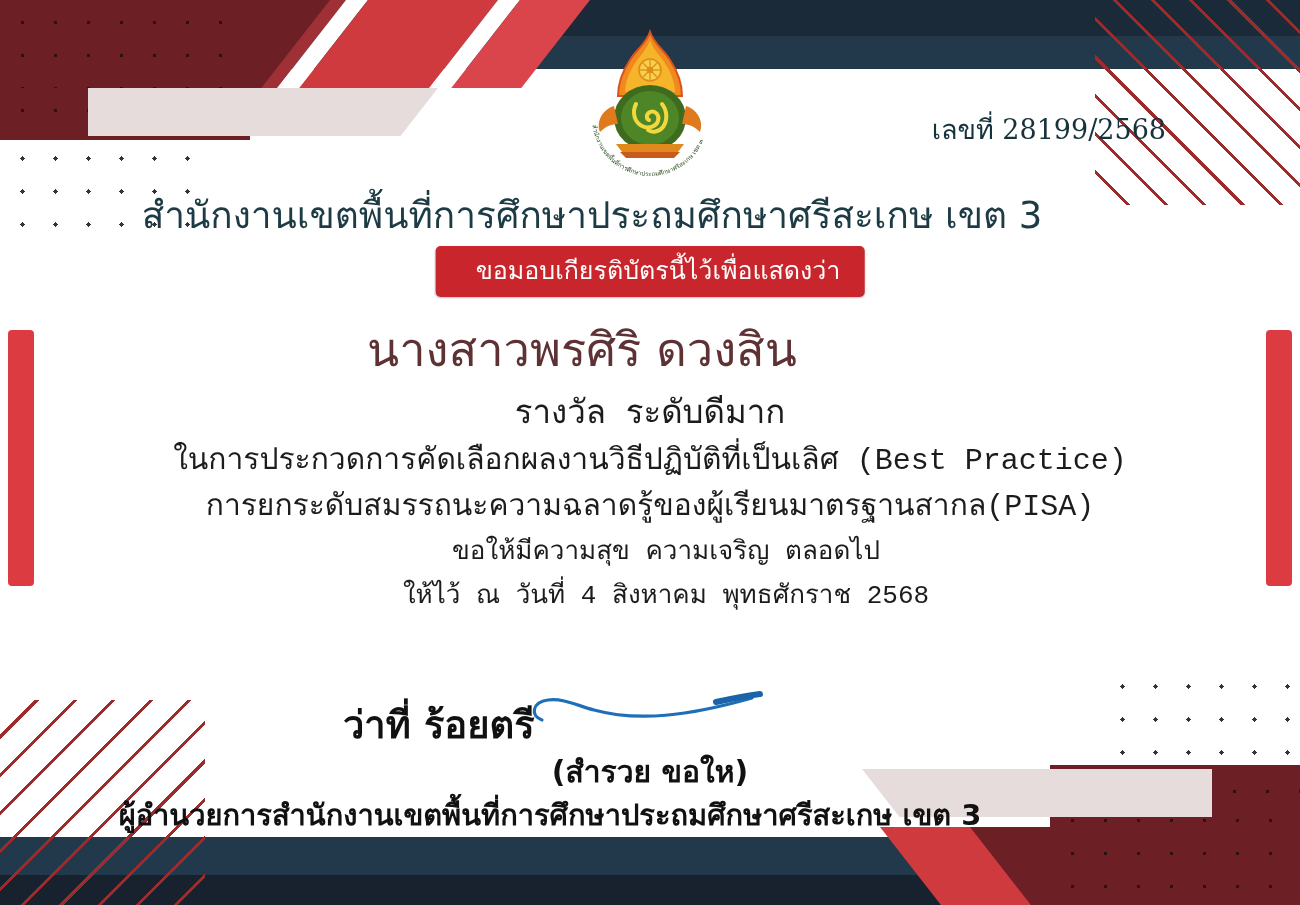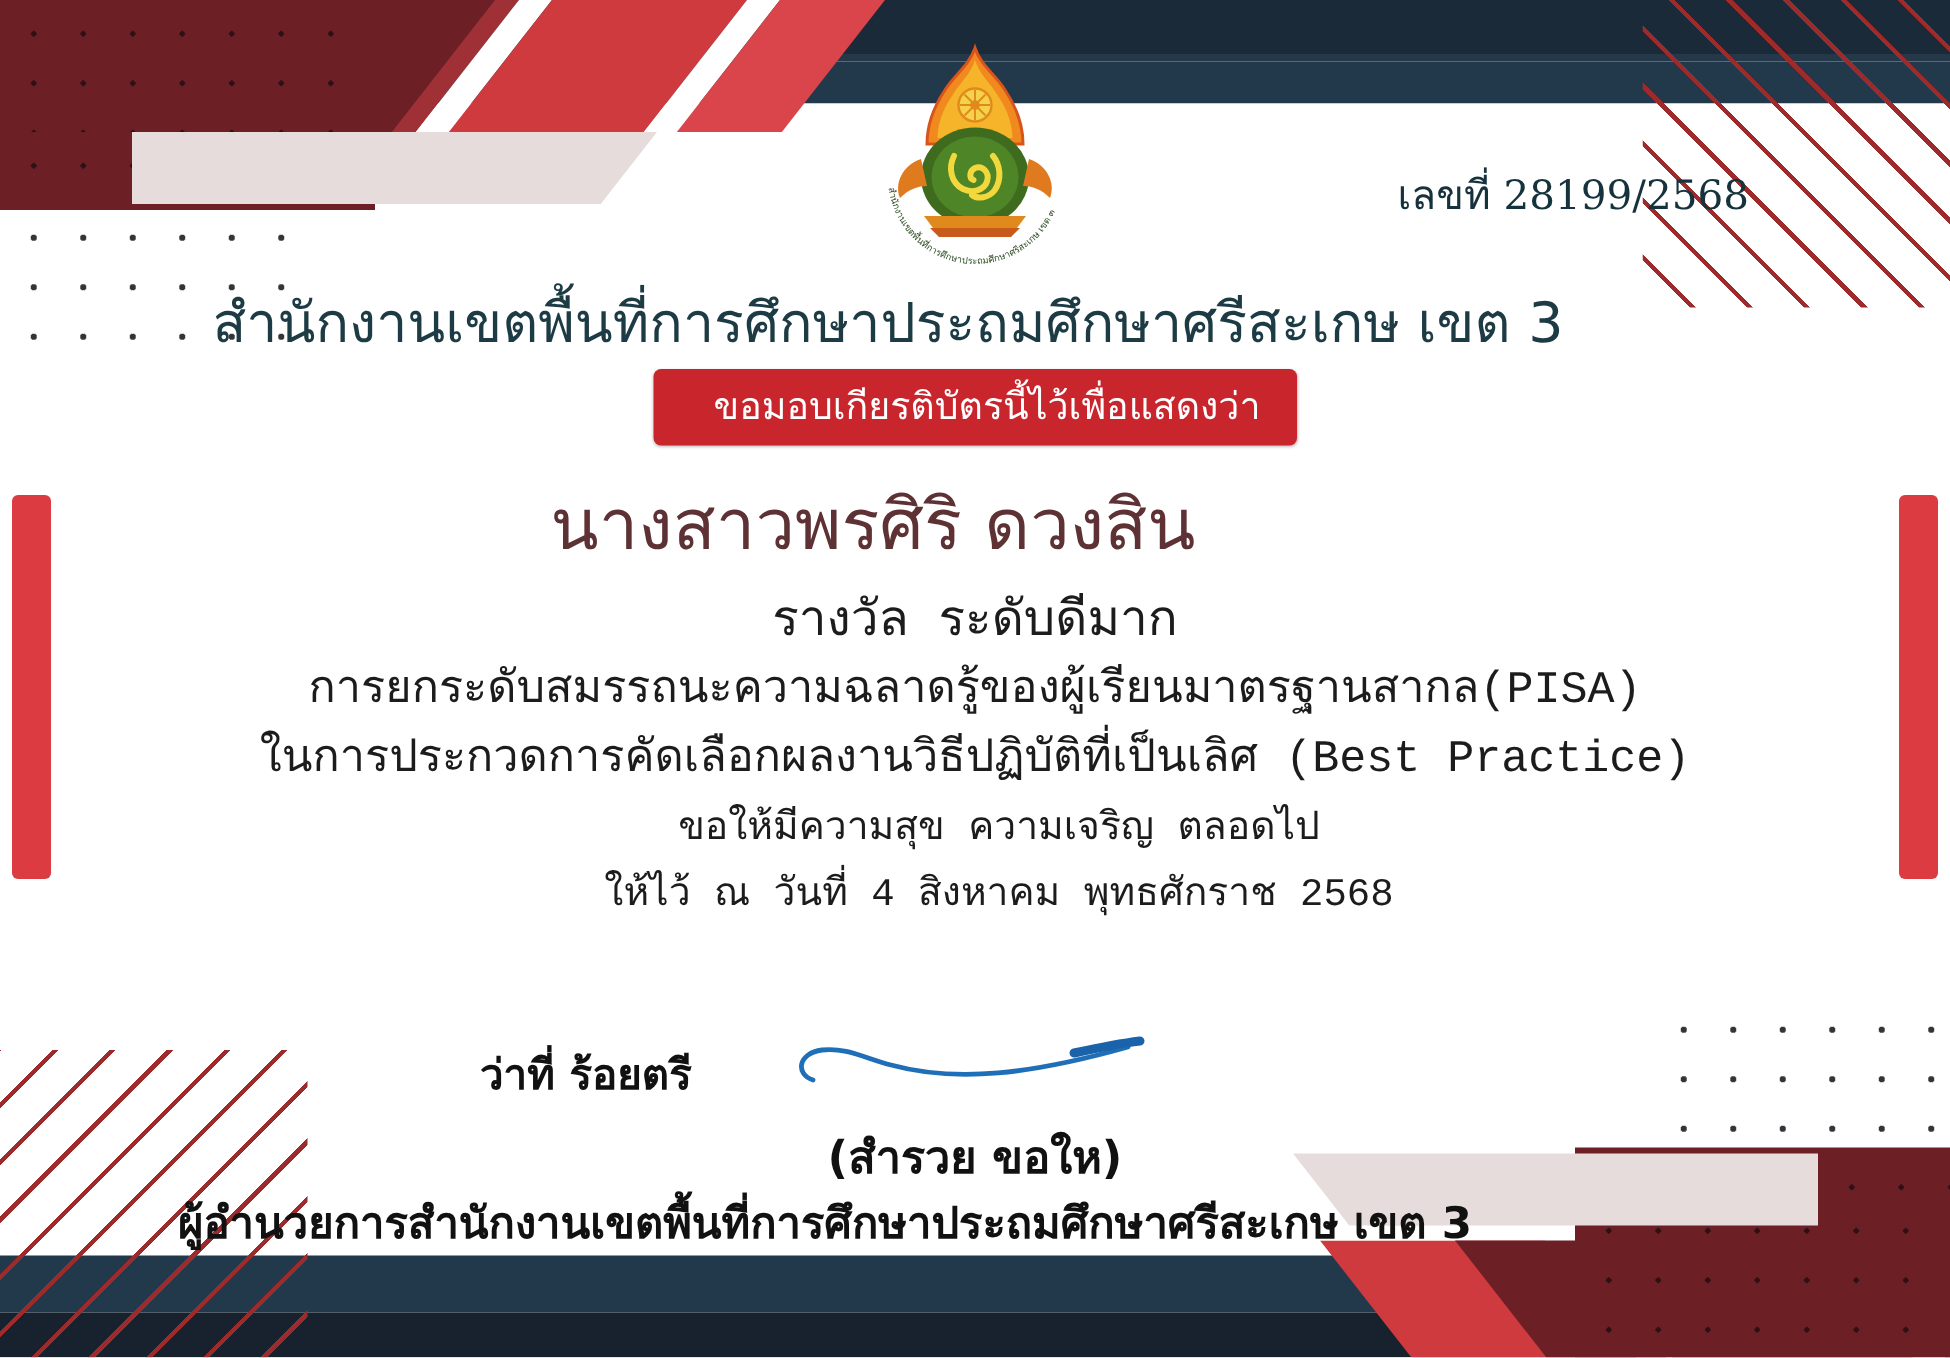--- a/index.html
+++ b/index.html
@@ -228,23 +228,23 @@
     width: 1300px;
     text-align: center;
   }
   .rank-row {
     position: relative;
     width: 1300px;
     height: 48px;
   }
   .rank-label {
     position: absolute;
-    left: 320px;
+    left: 343px;
     top: 0;
-    font-size: 28px;
+    font-size: 38px;
     font-weight: bold;
     color: #111111;
     white-space: nowrap;
   }
   .sig-svg {
     position: absolute;
     left: 520px;
     top: -8px;
   }
   .signer-name {
@@ -364,22 +364,22 @@
     <div class="serial">เลขที่ 28199/2568</div>
 
     <div class="org-title">สำนักงานเขตพื้นที่การศึกษาประถมศึกษาศรีสะเกษ เขต 3</div>
 
     <div class="ribbon">ขอมอบเกียรติบัตรนี้ไว้เพื่อแสดงว่า</div>
 
     <div class="recipient">นางสาวพรศิริ ดวงสิน</div>
 
     <div class="body-lines">
       <div class="line-award">รางวัล ระดับดีมาก</div>
+      <div class="line-big">ในการประกวดการคัดเลือกผลงานวิธีปฏิบัติที่เป็นเลิศ (Best Practice)</div>
       <div class="line-big">การยกระดับสมรรถนะความฉลาดรู้ของผู้เรียนมาตรฐานสากล(PISA)</div>
-      <div class="line-big">ในการประกวดการคัดเลือกผลงานวิธีปฏิบัติที่เป็นเลิศ (Best Practice)</div>
       <div class="line-mid">ขอให้มีความสุข ความเจริญ ตลอดไป</div>
       <div class="line-mid">ให้ไว้ ณ วันที่ 4 สิงหาคม  พุทธศักราช 2568</div>
     </div>
 
     <div class="signature-area">
       <div class="rank-row">
         <span class="rank-label">ว่าที่ ร้อยตรี</span>
         <span class="sig-svg">
           <svg width="260" height="56" viewBox="0 0 260 56" xmlns="http://www.w3.org/2000/svg">
             <path d="M22 34 C 10 30, 12 16, 28 14 C 44 12, 58 20, 74 24 C 118 36, 168 30, 232 12" fill="none" stroke="#1f6fb8" stroke-width="3.2" stroke-linecap="round"></path>

